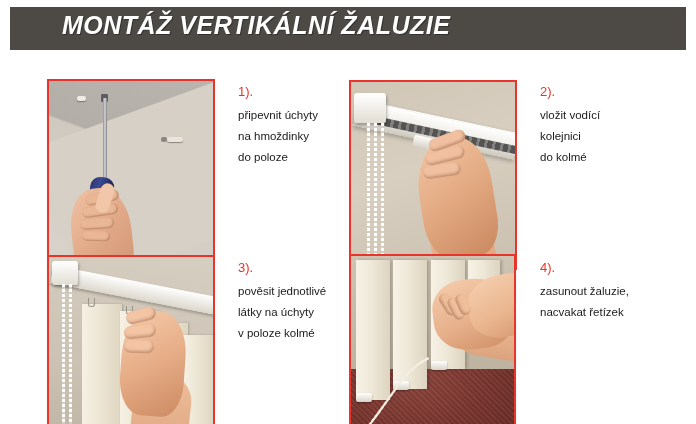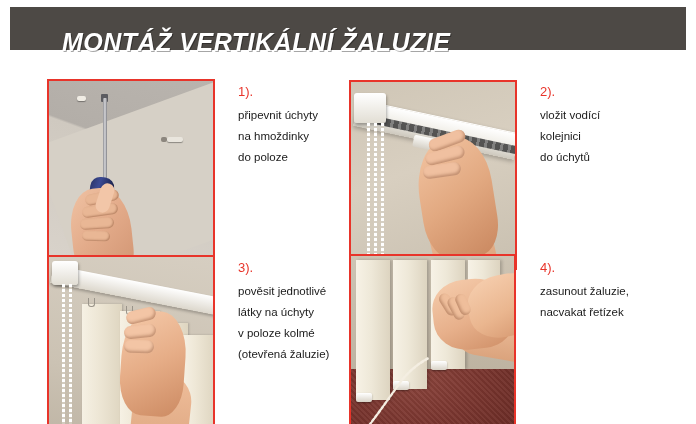--- a/index.html
+++ b/index.html
@@ -20,21 +20,21 @@
     position: absolute;
     left: 10px;
     top: 7px;
     width: 676px;
     height: 43px;
     background: #4d4945;
   }
   .header-title {
     position: absolute;
     left: 62px;
-    top: 28px;
+    top: 11px;
     font-size: 25px;
     font-weight: bold;
     font-style: italic;
     color: #ffffff;
     letter-spacing: 0.5px;
     white-space: nowrap;
     text-shadow: 1px 1px 0 rgba(0,0,0,0.35);
   }
 
   
@@ -352,21 +352,21 @@
       <div class="p2-arm"></div>
       <div class="p2-hand"></div>
       <div class="p2-finger p2-g1"></div>
       <div class="p2-finger p2-g2"></div>
       <div class="p2-finger p2-g3"></div>
     </div>
     <div class="step-text text-2">
       <div class="step-num">2).</div>
       <div class="step-line">vložit vodící</div>
       <div class="step-line">kolejnici</div>
-      <div class="step-line">do úchytů</div>
+      <div class="step-line">do kolmé</div>
     </div>
   </div>
 
   <div class="step">
     <div class="step-photo photo-3">
       <div class="p3-wall"></div>
       <div class="p3-slat" style="left:20%;top:24%;height:74%;"></div>
       <div class="p3-slat" style="left:43%;top:28%;height:70%;"></div>
       <div class="p3-slat" style="left:64%;top:34%;height:64%;width:34px;"></div>
       <div class="p3-slat" style="left:82%;top:40%;height:58%;width:32px;"></div>
@@ -381,21 +381,20 @@
       <div class="p3-hand"></div>
       <div class="p3-finger p3-g1"></div>
       <div class="p3-finger p3-g2"></div>
       <div class="p3-finger p3-g3"></div>
     </div>
     <div class="step-text text-3">
       <div class="step-num">3).</div>
       <div class="step-line">pověsit jednotlivé</div>
       <div class="step-line">látky na úchyty</div>
       <div class="step-line">v poloze kolmé</div>
-      <div class="step-line">(otevřená žaluzie)</div>
     </div>
   </div>
 
   <div class="step">
     <div class="step-photo photo-4">
       <div class="p4-wall"></div>
       <div class="p4-carpet"></div>
       <div class="p4-slat" style="left:3%;width:34px;height:72%;"></div>
       <div class="p4-slat" style="left:26%;width:34px;height:66%;"></div>
       <div class="p4-slat" style="left:49%;width:34px;height:56%;"></div>

